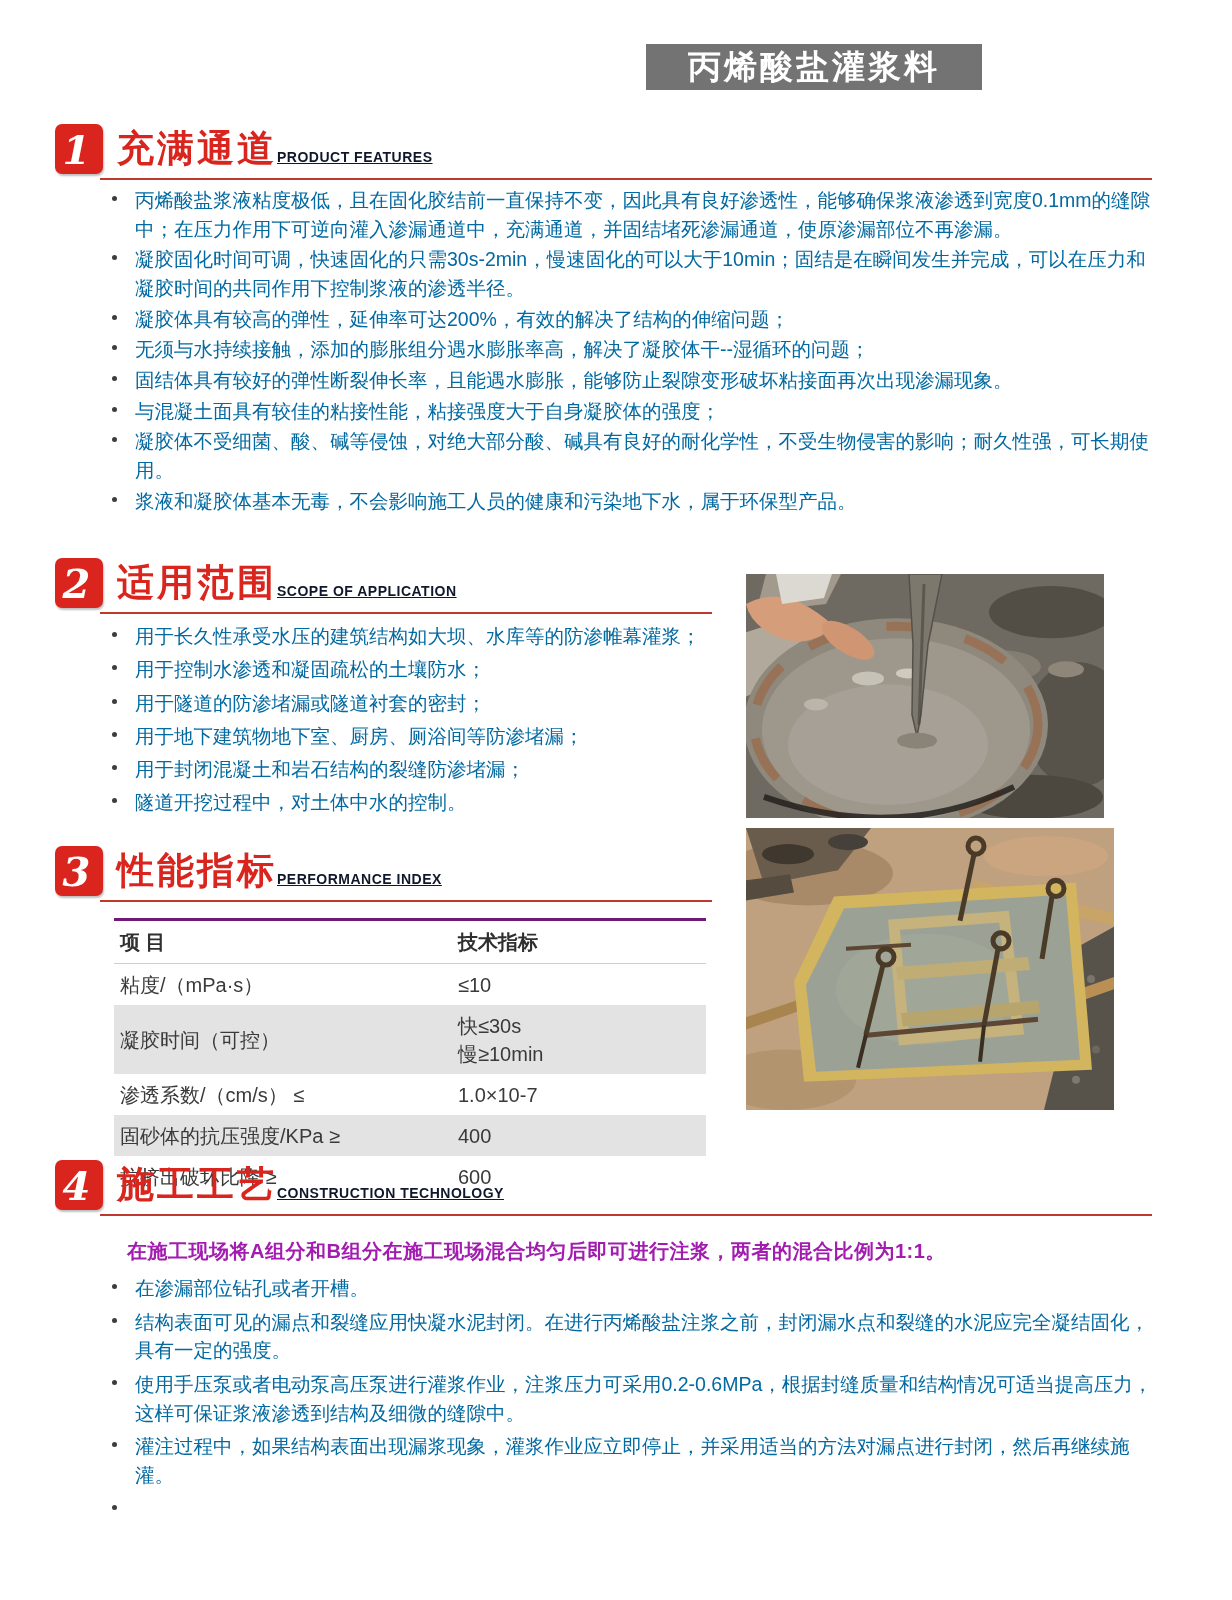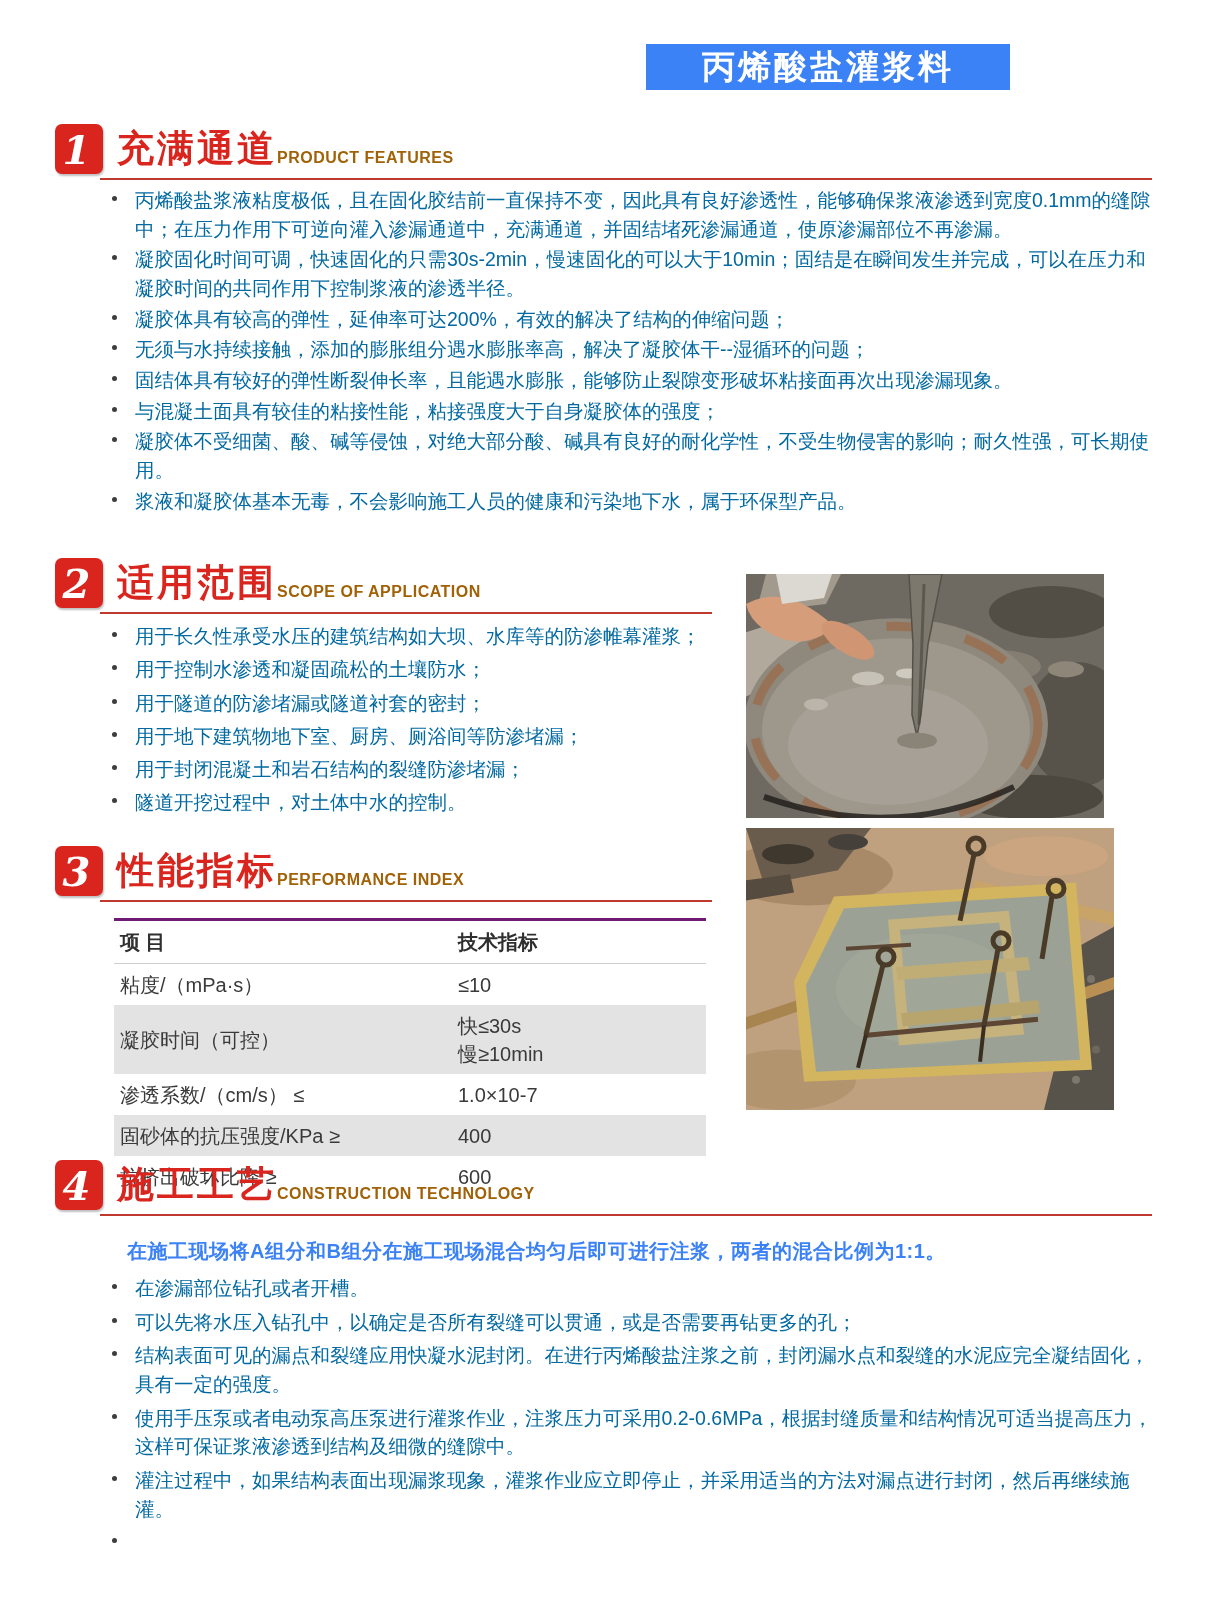--- a/index.html
+++ b/index.html
@@ -1,52 +1,52 @@
 <!DOCTYPE html>
 <html><head>
 <meta charset="utf-8">
 <style>
   * { margin:0; padding:0; box-sizing:border-box; }
   html,body { background:#ffffff; }
   body { font-family:"Liberation Sans","DejaVu Sans",sans-serif; }
   .page { position:relative; width:1232px; height:1600px; background:#ffffff; overflow:hidden; margin:0 auto; }
 
   
-  .banner { position:absolute; left:646px; top:44px; width:364px; height:46px;
-    background:#3b82f6; color:#ffffff; font-size:33px; font-weight:700; letter-spacing:3px;
+  .banner { position:absolute; left:646px; top:44px; width:336px; height:46px;
+    background:#737373; color:#ffffff; font-size:33px; font-weight:700; letter-spacing:3px;
     display:flex; align-items:center; justify-content:center; }
 
   
   .sec-header { position:absolute; left:55px; height:58px; width:1100px; }
   .num-box { position:absolute; left:0; top:2px; width:48px; height:50px; background:#d9251d;
     border-radius:7px; color:#ffffff; display:flex; align-items:center; justify-content:center;
     font-family:"DejaVu Serif","Liberation Serif",serif; font-style:italic; font-weight:700; font-size:40px;
     padding-right:5px; box-shadow:1px 2px 2px rgba(0,0,0,0.25); }
   .sec-title { position:absolute; left:62px; top:2px; color:#d9251d; font-size:37px; font-weight:700;
     letter-spacing:3px; white-space:nowrap; }
-  .sec-sub { position:absolute; left:222px; top:27px; color:#a16207; font-size:16px; font-weight:700;
-    letter-spacing:0.5px; white-space:nowrap; }
+  .sec-sub { position:absolute; left:222px; top:27px; color:#0f172a; font-size:14px; font-weight:700;
+    letter-spacing:0.5px; white-space:nowrap;text-decoration:underline; }
   .sec-line { position:absolute; left:45px; top:56px; height:2px; background:#c0392f; }
   .line-long { width:1052px; }
   .line-short { width:612px; }
 
   
   .bullets { position:absolute; list-style:none; color:#0369a1; }
   .bullet-item { position:relative; padding-left:31px; font-size:19.5px; line-height:1.47; }
   .bullet-item .dot { position:absolute; left:8px; top:0.52em; width:5px; height:5px;
     background:#3d3d3d; border-radius:50%; }
   .list-features { left:104px; top:186px; width:1050px; }
   .list-features .bullet-item { margin-bottom:2px; }
   .list-scope { left:104px; top:622px; width:640px; }
   .list-scope .bullet-item { margin-bottom:5px; line-height:1.45; }
   .list-steps { left:104px; top:1274px; width:1052px; }
   .list-steps .bullet-item { margin-bottom:5px; }
 
   .step-intro { position:absolute; left:127px; top:1238px; width:1030px; font-size:20px;
-    font-weight:700; color:#3b82f6; letter-spacing:0.5px; }
+    font-weight:700; color:#a21caf; letter-spacing:0.5px; }
 
   
   .spec-table { position:absolute; left:114px; top:918px; width:592px; border-collapse:collapse;
     font-size:20px; color:#3a3a3a; border-top:3px solid #701a75; }
   .spec-table th { text-align:left; font-weight:700; padding:8px 10px 7px 6px;
     border-bottom:1px solid #cfcfcf; color:#2f2f2f; }
   .spec-table td { text-align:left; padding:7px 10px 6px 6px; line-height:1.4; vertical-align:middle; }
   .spec-table th:first-child, .spec-table td:first-child { width:338px; }
   .spec-table tbody tr:nth-child(even) { background:#e3e3e3; }
 
@@ -231,20 +231,19 @@
 
   <div class="sec-header" style="top:1158px;">
     <div class="num-box">4</div>
     <div class="sec-title">施工工艺</div>
     <div class="sec-sub">CONSTRUCTION TECHNOLOGY</div>
     <div class="sec-line line-long"></div>
   </div>
   <div class="step-intro">在施工现场将A组分和B组分在施工现场混合均匀后即可进行注浆，两者的混合比例为1:1。</div>
   <ul class="bullets list-steps">
       <li class="bullet-item"><span class="dot"></span><span class="bullet-text">在渗漏部位钻孔或者开槽。</span></li>
-      <li class="bullet-item"><span class="dot"></span><span class="bullet-text">可以先将水压入钻孔中，以确定是否所有裂缝可以贯通，或是否需要再钻更多的孔；</span></li>
       <li class="bullet-item"><span class="dot"></span><span class="bullet-text">结构表面可见的漏点和裂缝应用快凝水泥封闭。在进行丙烯酸盐注浆之前，封闭漏水点和裂缝的水泥应完全凝结固化，具有一定的强度。</span></li>
       <li class="bullet-item"><span class="dot"></span><span class="bullet-text">使用手压泵或者电动泵高压泵进行灌浆作业，注浆压力可采用0.2-0.6MPa，根据封缝质量和结构情况可适当提高压力，这样可保证浆液渗透到结构及细微的缝隙中。</span></li>
       <li class="bullet-item"><span class="dot"></span><span class="bullet-text">灌注过程中，如果结构表面出现漏浆现象，灌浆作业应立即停止，并采用适当的方法对漏点进行封闭，然后再继续施灌。</span></li>
       <li class="bullet-item"><span class="dot"></span></li>
     </ul>
 
 </div>
 
 </body></html>

